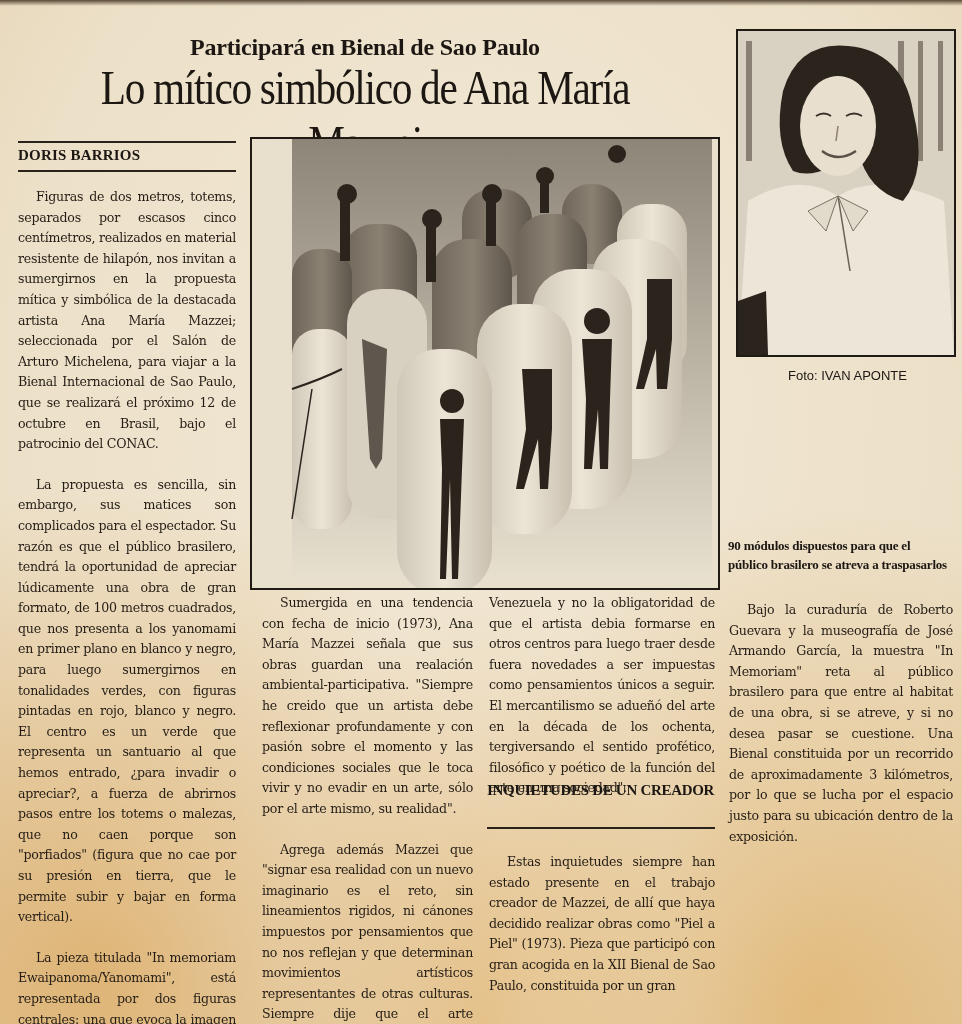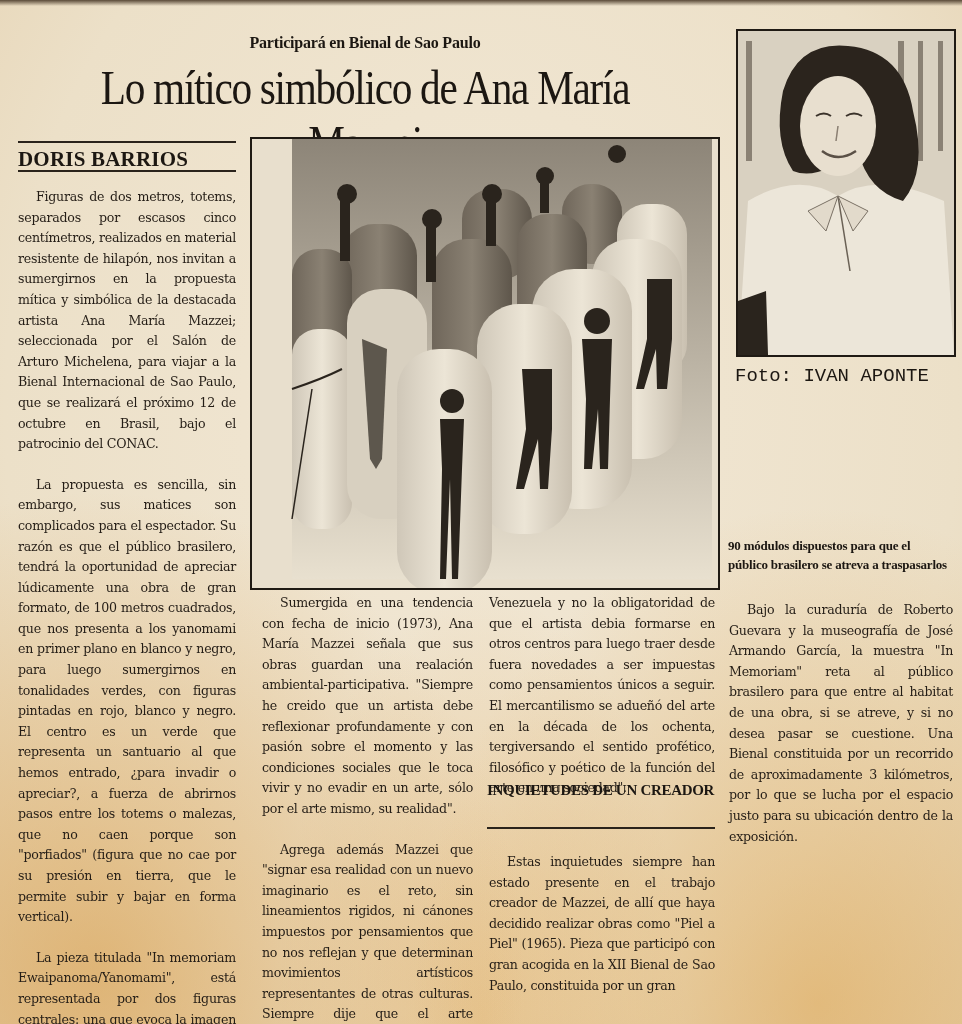--- a/index.html
+++ b/index.html
@@ -9,42 +9,42 @@
       radial-gradient(ellipse at 10% 95%, rgba(214,150,60,0.55) 0%, rgba(214,150,60,0) 35%),
       radial-gradient(ellipse at 85% 98%, rgba(220,160,70,0.55) 0%, rgba(220,160,70,0) 35%),
       radial-gradient(ellipse at 50% 100%, rgba(225,170,90,0.45) 0%, rgba(225,170,90,0) 30%),
       radial-gradient(ellipse at 50% 40%, #f2e8d6 0%, #ece0c8 70%, #e6d4b4 100%);
     font-family: "DejaVu Serif", serif;
     color: #1c1712;
   }
   .topedge { position:absolute; left:0; top:0; width:962px; height:6px; background: linear-gradient(#5a4a38, rgba(90,74,56,0)); }
   .kicker {
     position:absolute; left:0; width:730px; top:34px; text-align:center;
-    font-family: "Liberation Serif", serif; font-weight:bold; font-size:16px; letter-spacing:-0.2px;
+    font-family: "Liberation Serif", serif; font-weight:bold; font-size:24px; letter-spacing:-0.2px;
   }
   .headline {
     position:absolute; left:0; width:730px; top:60px; text-align:center;
     font-family: "Liberation Serif", serif; font-size:48px; letter-spacing:-1.5px;
     transform: scaleX(0.86); transform-origin: center;
   }
   .rule { position:absolute; height:2px; background:#2a231b; }
   .byline {
     position:absolute; left:18px; top:147px; font-family:"Liberation Serif", serif;
-    font-weight:bold; font-size:21px; letter-spacing:0.2px;
+    font-weight:bold; font-size:15px; letter-spacing:0.2px;
   }
   .col {
     position:absolute; font-family:"DejaVu Serif", serif; font-size:12.6px; line-height:20.6px;
     text-align:justify; hyphens:auto; letter-spacing:-0.25px; color:#241d16;
   }
   .col p { margin:0 0 20px 0; text-indent:18px; }
   .col p:last-child { margin-bottom:0; }
   .photo { position:absolute; border:2px solid #1f1a14; box-sizing:border-box; overflow:hidden; }
   .caption { position:absolute; left:735px; top:368px; width:225px; font-size:12.5px; line-height:16px; }
   .caption .c1 { font-family:"Liberation Serif", serif; font-weight:bold; font-size:14px; }
-  .caption .c2 { font-family:Liberation Mono, monospace; font-size:19px; }
+  .caption .c2 { font-family:Liberation Sans, sans-serif; font-size:13px;text-align:center; }
   .subhead { position:absolute; left:728px; top:537px; width:225px; font-family:"Liberation Serif", serif;
     font-weight:bold; font-size:13px; line-height:18.5px; letter-spacing:-0.2px; }
   .sechead { position:absolute; left:487px; top:782px; font-family:"Liberation Serif", serif; font-weight:bold; font-size:15px; letter-spacing:-0.3px; }
 </style>
 </head>
 <body>
 
 <div class="topedge"></div>
 
 <div class="kicker">Participará en Bienal de Sao Paulo</div>
@@ -126,21 +126,21 @@
   <p>Sumergida en una tendencia con fecha de inicio (1973), Ana María Mazzei señala que sus obras guardan una realación ambiental-participativa. "Siempre he creido que un artista debe reflexionar profundamente y con pasión sobre el momento y las condiciones sociales que le toca vivir y no evadir en un arte, sólo por el arte mismo, su realidad".</p>
   <p>Agrega además Mazzei que "signar esa realidad con un nuevo imaginario es el reto, sin lineamientos rigidos, ni cánones impuestos por pensamientos que no nos reflejan y que determinan movimientos artísticos representantes de otras culturas. Siempre dije que el arte venezolano debia proyectarse desde</p>
 </div>
 
 <div class="col" style="left:489px; top:593px; width:226px;">
   <p style="text-indent:0;">Venezuela y no la obligatoridad de que el artista debia formarse en otros centros para luego traer desde fuera novedades a ser impuestas como pensamientos únicos a seguir. El mercantilismo se adueñó del arte en la década de los ochenta, tergiversando el sentido profético, filosófico y poético de la función del arte en una sociedad".</p>
 </div>
 <div class="sechead">INQUIETUDES DE UN CREADOR</div>
 <div class="rule" style="left:487px; top:827px; width:228px;"></div>
 <div class="col" style="left:489px; top:852px; width:226px;">
-  <p>Estas inquietudes siempre han estado presente en el trabajo creador de Mazzei, de allí que haya decidido realizar obras como "Piel a Piel" (1965). Pieza que participó con gran acogida en la XII Bienal de Sao Paulo, constituida por un gran</p>
+  <p>Estas inquietudes siempre han estado presente en el trabajo creador de Mazzei, de allí que haya decidido realizar obras como "Piel a Piel" (1973). Pieza que participó con gran acogida en la XII Bienal de Sao Paulo, constituida por un gran</p>
 </div>
 
 <div class="photo" style="left:736px; top:29px; width:220px; height:328px; background:#ddd5c5;">
   <svg width="216" height="324" viewBox="0 0 216 324">
     <rect width="216" height="324" fill="#d9d1c1"></rect>
     <rect x="8" y="10" width="6" height="120" fill="#8a8174"></rect>
     <rect x="160" y="10" width="6" height="110" fill="#8a8174"></rect>
     <rect x="180" y="10" width="5" height="120" fill="#8a8174"></rect>
     <rect x="200" y="10" width="5" height="110" fill="#8a8174"></rect>
 

